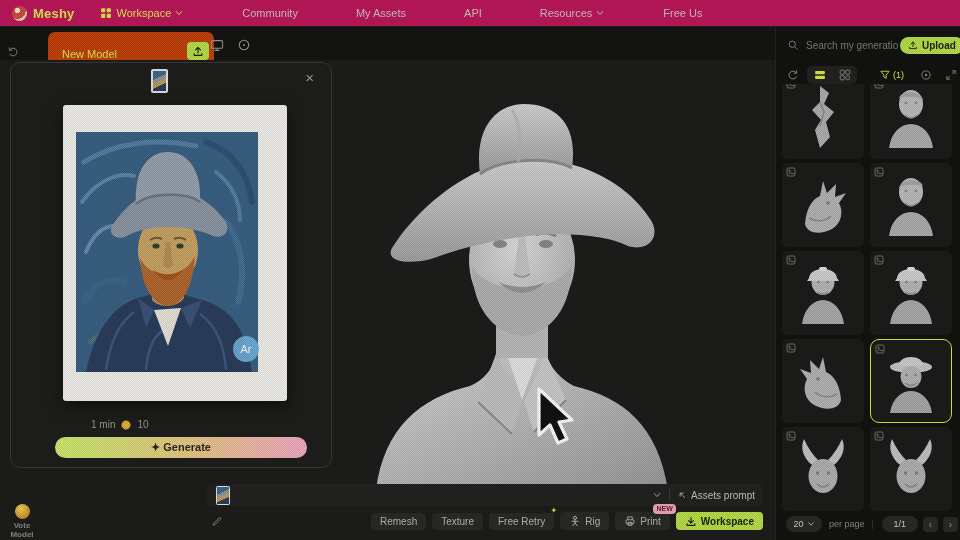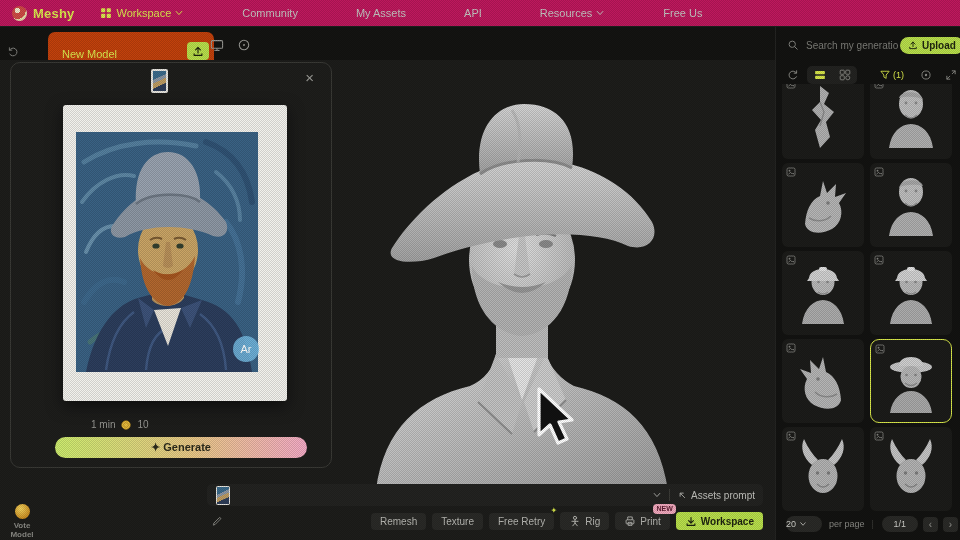--- a/index.html
+++ b/index.html
@@ -88,21 +88,21 @@
   .grid-wrap{position:absolute;left:4px;top:58px;width:177px;height:428px;overflow:hidden;}
   .tile{position:absolute;width:82px;height:84px;background:#1c1c1a;border-radius:6px;cursor:pointer;
         box-sizing:border-box;}
   .tile.selected{border:1px solid #d9e84a;border-radius:9px;}
   .tile-badge{position:absolute;left:4px;top:4px;color:#8f8f8a;}
   .thumb{width:62px;height:70px;margin:7px auto 0;}
   .flip{transform:scaleX(-1);}
   .sb-pagination{position:absolute;left:0;bottom:8px;width:185px;display:flex;align-items:center;
                  font-size:9px;color:#8a8a85;}
   .pg-size{margin-left:10px;width:36px;height:16px;background:#2a2a27;border-radius:8px;display:flex;
-           align-items:center;justify-content:flex-start;gap:3px;color:#cfcfca;cursor:pointer;}
+           align-items:center;justify-content:center;gap:3px;color:#cfcfca;cursor:pointer;}
   .pg-label{margin-left:7px;}
   .pg-sep{margin-left:7px;color:#3c3c38;}
   .pg-page{margin-left:8px;width:36px;height:16px;background:#2a2a27;border-radius:8px;display:flex;
            align-items:center;justify-content:center;color:#cfcfca;}
   .pg-btn{margin-left:5px;width:15px;height:15px;background:#2a2a27;border:0;border-radius:4px;color:#9a9a95;
           font-size:10px;line-height:13px;cursor:pointer;padding:0;}
 
   
   .prompt-bar{position:absolute;left:207px;top:484px;width:556px;height:22px;background:#232321;
               border-radius:5px;display:flex;align-items:center;z-index:40;}

